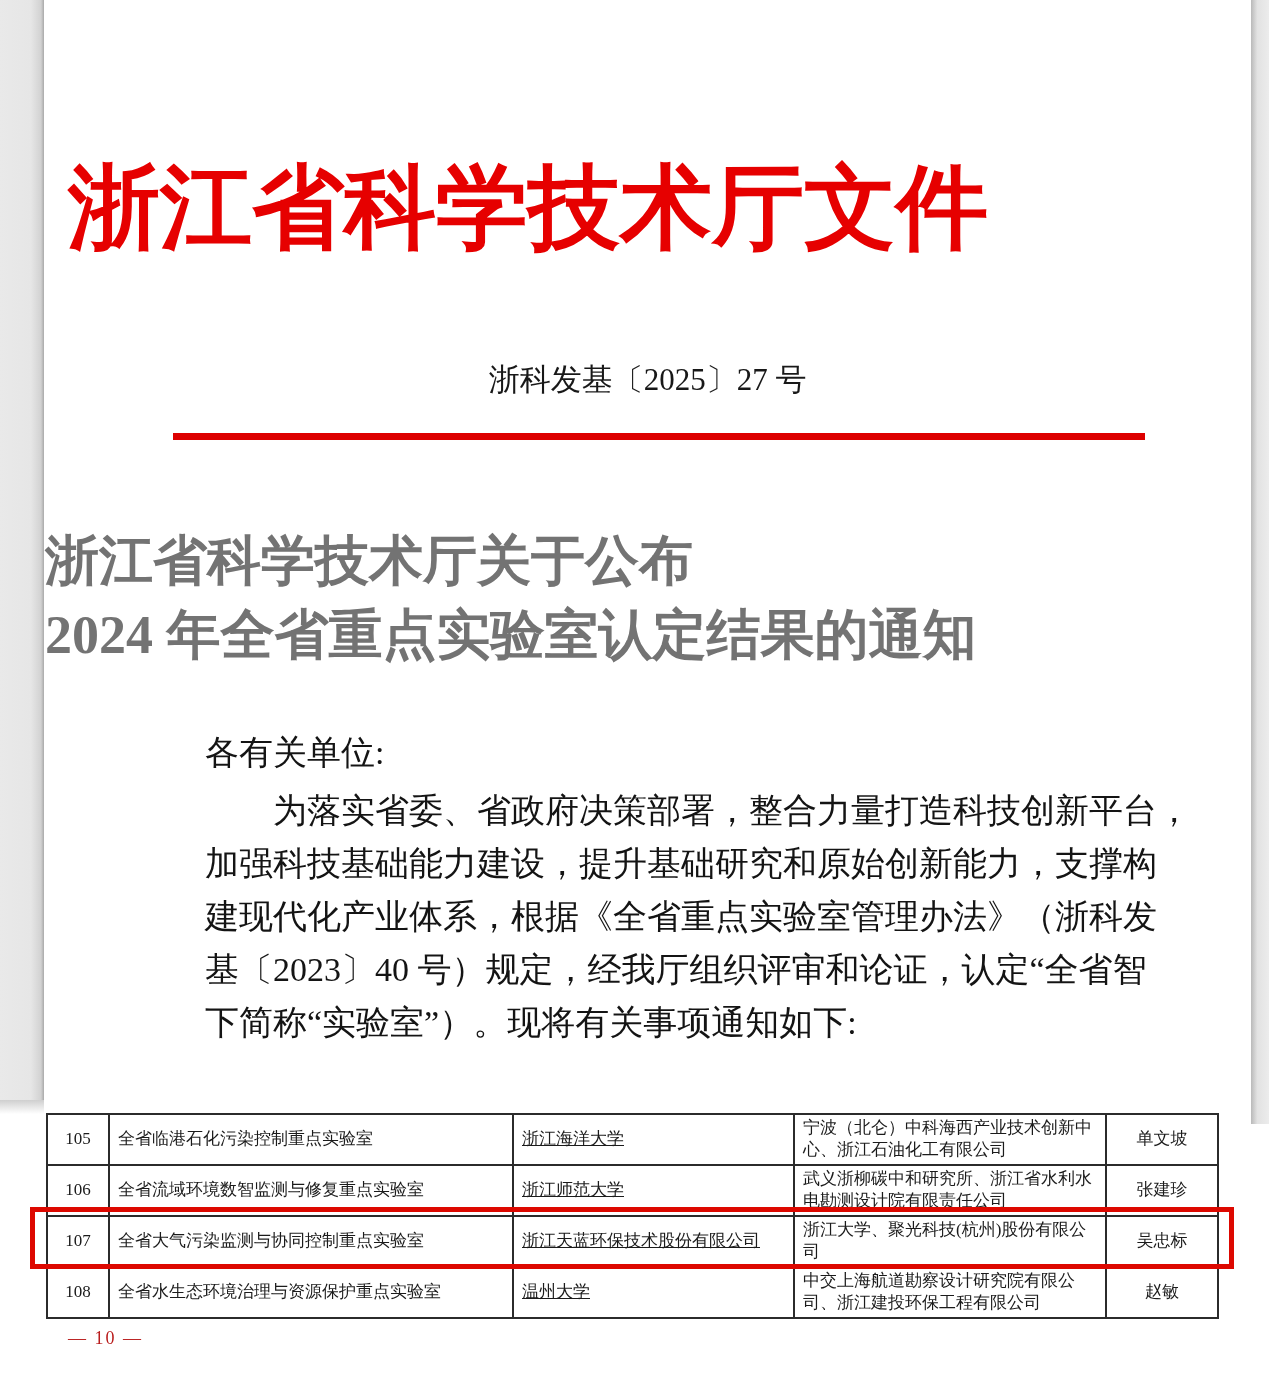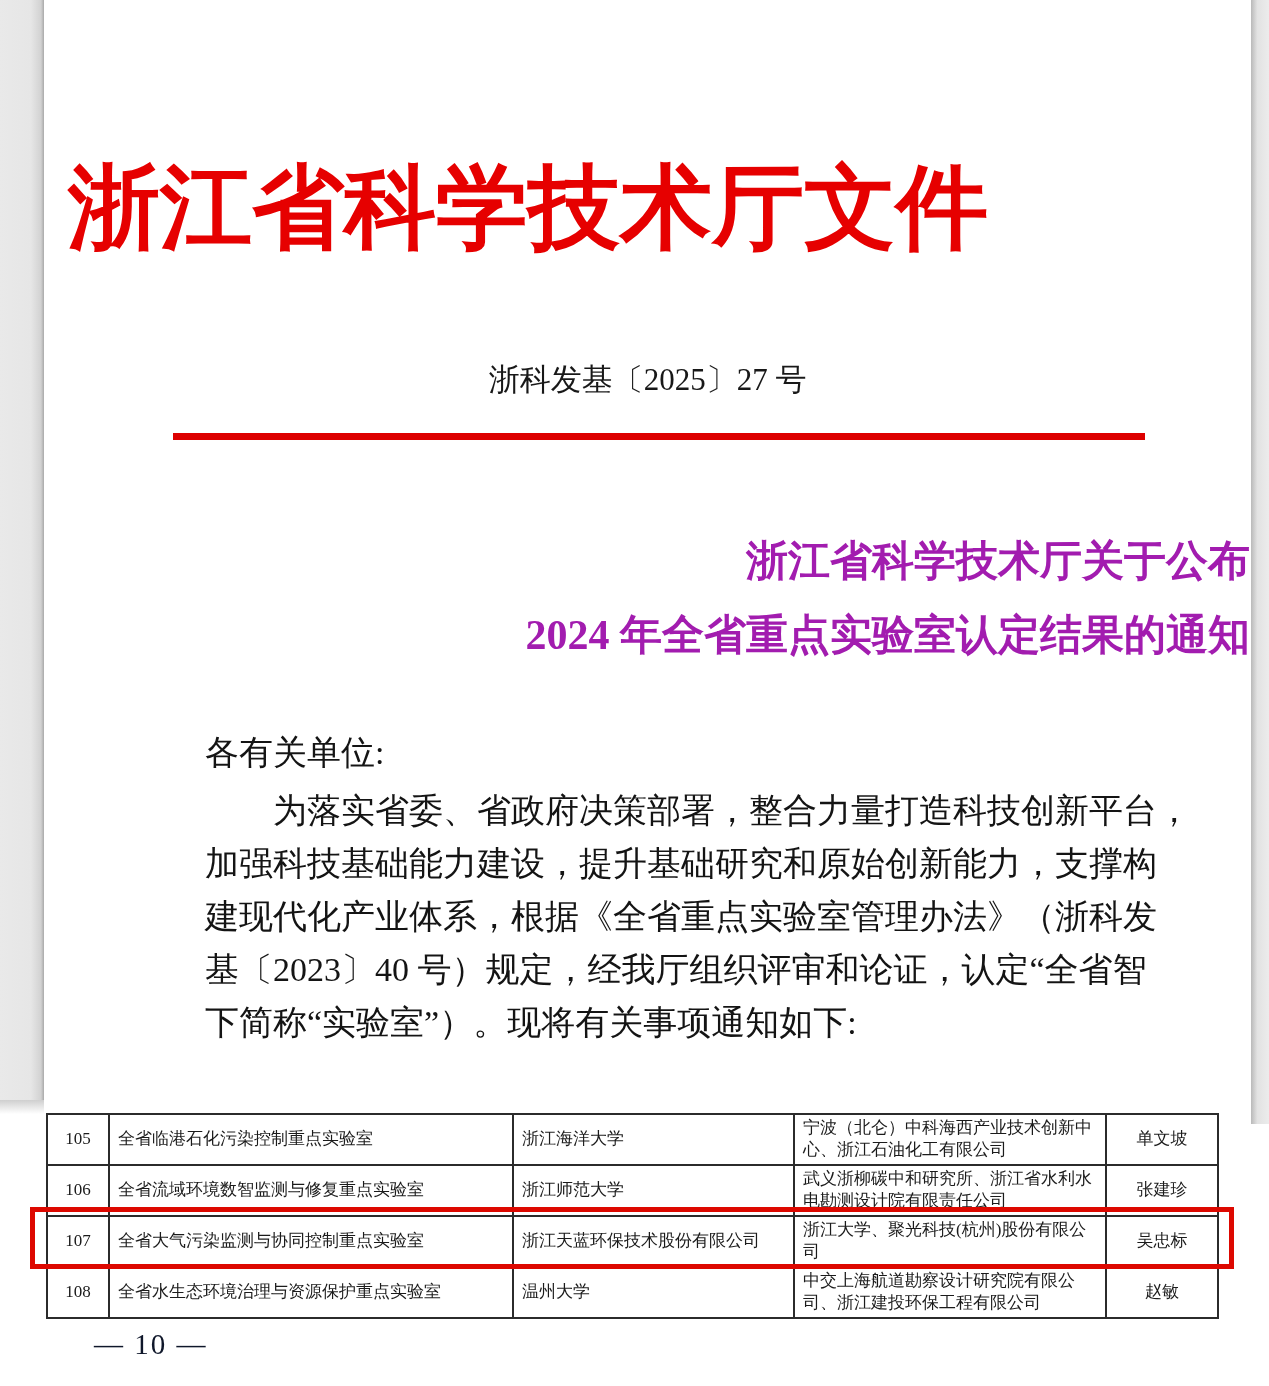--- a/index.html
+++ b/index.html
@@ -59,24 +59,24 @@
   .red-line {
     position: absolute;
     left: 173px; top: 433px;
     width: 972px; height: 7px;
     background: #dd0000;
   }
   .notice-title {
     position: absolute;
     left: 45px; top: 524px;
     width: 1205px;
-    text-align: right;
-    font-size: 42px;
+    text-align: left;
+    font-size: 54px;
     font-weight: bold;
-    color: #a21caf;
+    color: #737373;
     line-height: 74px;
     white-space: nowrap;
   }
   .salutation {
     position: absolute;
     left: 205px; top: 730px;
     font-size: 34px;
     color: #141414;
     white-space: nowrap;
   }
@@ -103,40 +103,40 @@
   }
   table.results td {
     border: 2px solid #2b2b2b;
     padding: 2px 8px;
     vertical-align: middle;
     line-height: 1.32;
     overflow: hidden;
   }
   td.c-no   { text-align: center; padding: 2px 2px; }
   td.c-lab  { padding-left: 14px; }
-  td.c-org  { padding-left: 12px; }
+  td.c-org  { padding-left: 12px; text-decoration: underline; }
   td.c-part { padding-left: 12px; }
   td.c-person { text-align: center; padding: 2px 2px; }
   tr.r0 { height: 36px; }
   tr.r1 { height: 47px; }
   tr.r2 { height: 40px; }
   tr.r3 { height: 50px; }
   .highlight-box {
     position: absolute;
     left: 30px; top: 1207px;
     width: 1194px; height: 52px;
     border: 5px solid #dd0800;
     background: transparent;
     pointer-events: none;
   }
   .page-number {
     position: absolute;
-    left: 94px; top: 1328px;
-    font-size: 29px;
-    color: #0f172a;
+    left: 68px; top: 1328px;
+    font-size: 18px;
+    color: #b91c1c;
     letter-spacing: 2px;
     white-space: nowrap;
   }
 </style>
 </head>
 <body>
 
 <div class="stage">
 
   <div class="edge-left"></div>

